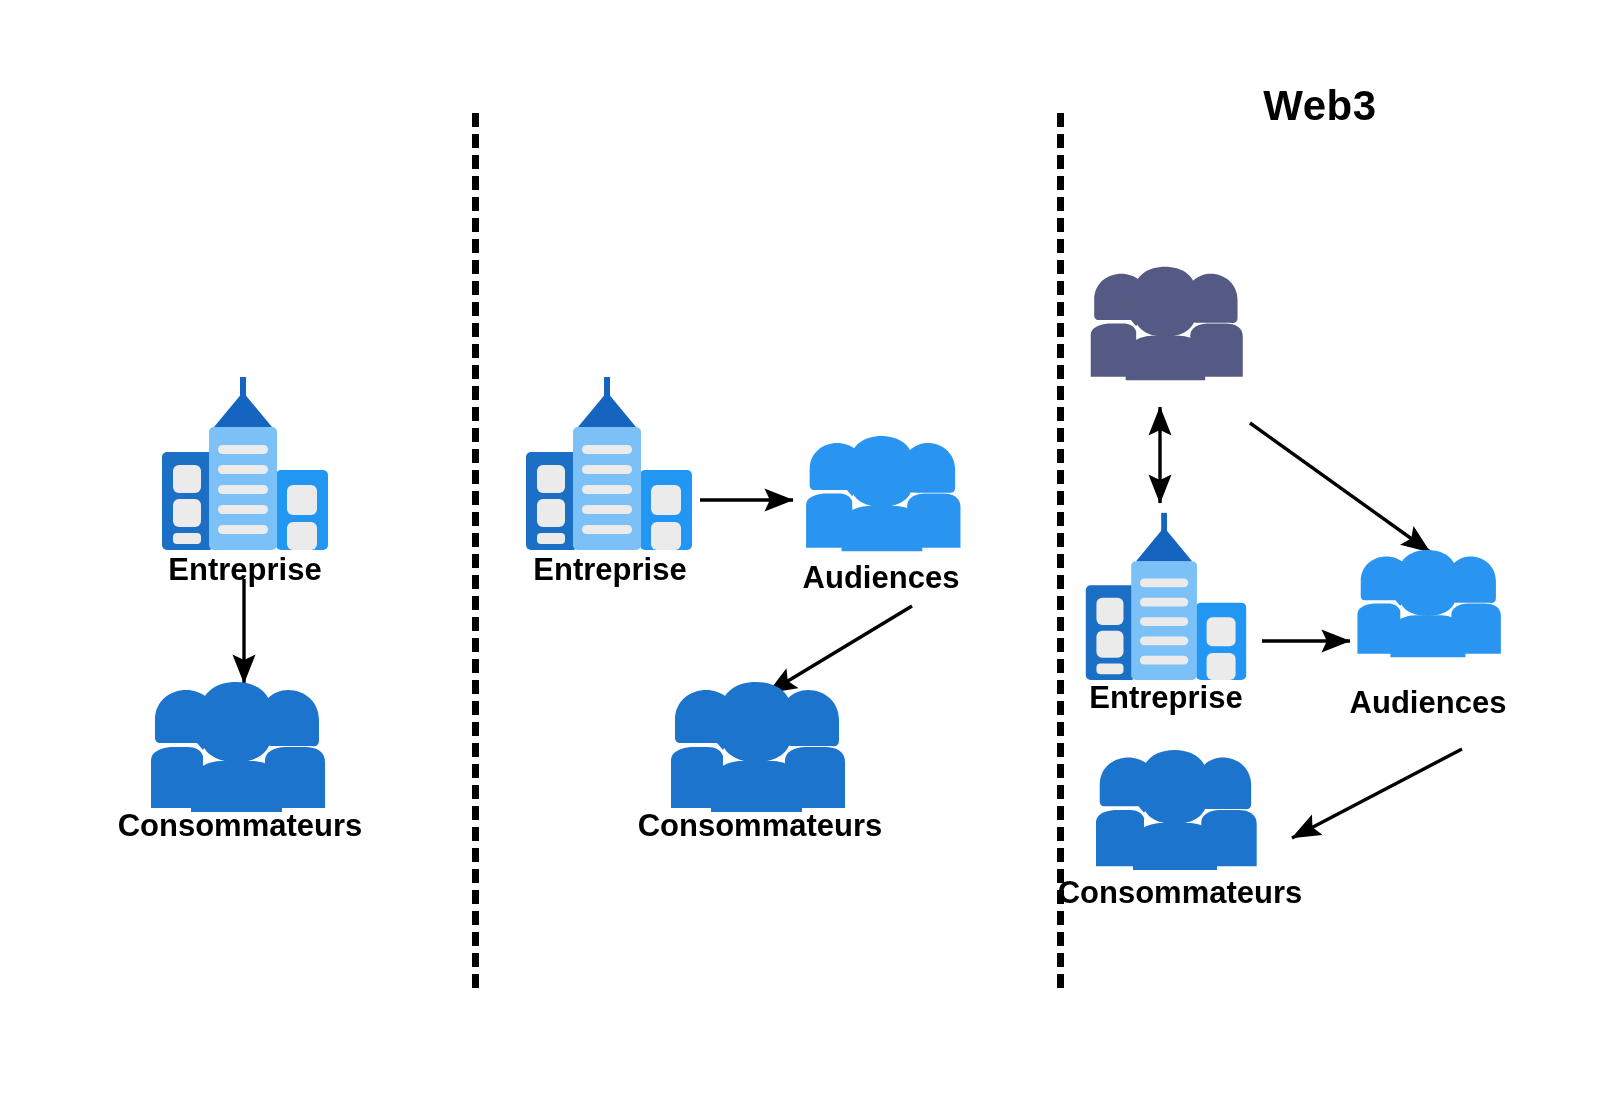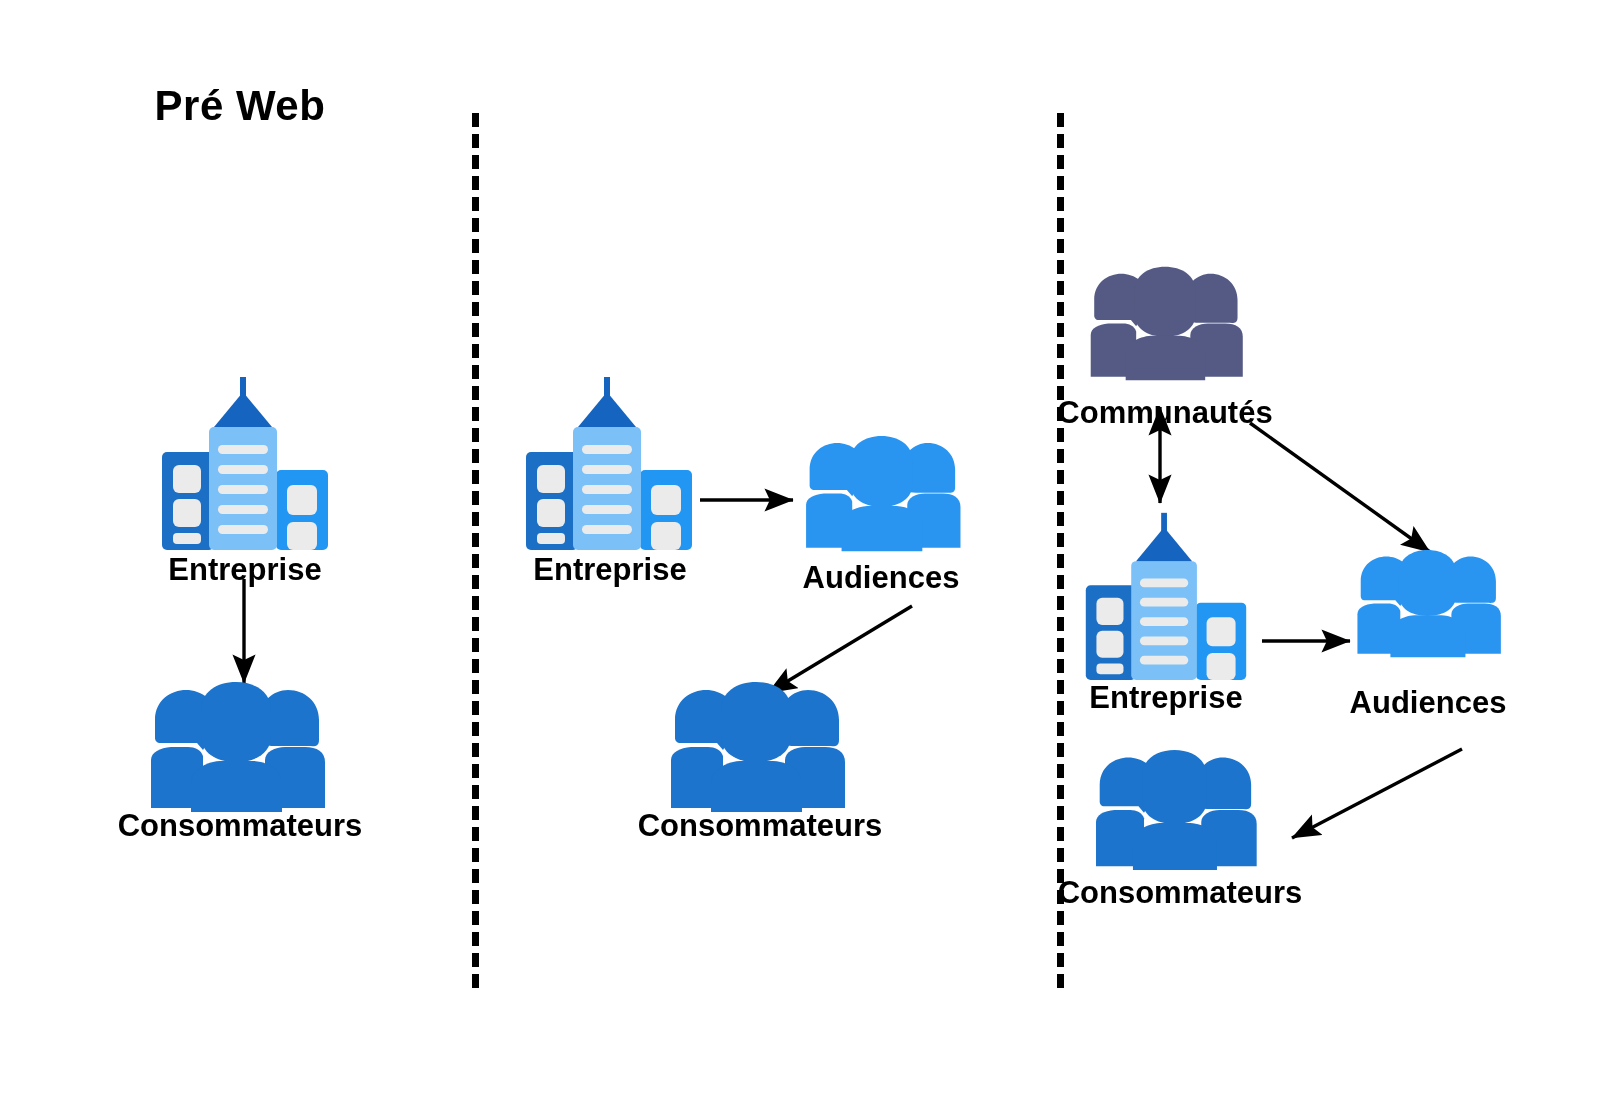--- a/index.html
+++ b/index.html
@@ -51,21 +51,21 @@
   }
 </style>
 </head>
 <body>
 
 <div id="canvas">
 
   <div class="divider" style="left:472px; top:113px; height:875px;"></div>
   <div class="divider" style="left:1057px; top:113px; height:875px;"></div>
 
-  <div class="col-title" style="left:40px; top:82px; width:400px;">Pré  Web</div>
+  <div class="col-title" style="left:1140px; top:82px; width:360px;">Web3</div>
 
   <svg class="arrow-layer" viewBox="0 0 1600 1120" xmlns="http://www.w3.org/2000/svg">
     <defs>
       <marker id="ah" markerWidth="10" markerHeight="10" refX="8.4" refY="3.4" orient="auto" markerUnits="strokeWidth">
         <path d="M0,0 L8.6,3.4 L0,6.8 L1.6,3.4 z" fill="#000000"></path>
       </marker>
       <marker id="ah-start" markerWidth="10" markerHeight="10" refX="0.2" refY="3.4" orient="auto" markerUnits="strokeWidth">
         <path d="M8.6,0 L0,3.4 L8.6,6.8 L7,3.4 z" fill="#000000"></path>
       </marker>
     </defs>
@@ -174,21 +174,20 @@
       <g fill="#545a83">
         <path d="M30 40 C30 20 46 10 61 10 C76 10 92 20 92 40 L92 58 C92 64 86 62 82 63 L78 70 L72 63 C64 63 38 63 34 63 C30 62 30 58 30 58 Z"></path>
         <path d="M26 80 C26 72 35 68 46 67 L63 67 C70 67 76 70 78 76 L78 128 L26 128 Z"></path>
         <path d="M134 40 C134 22 148 10 163 10 C180 10 194 22 194 40 L194 60 C194 68 188 66 182 66 L150 66 C140 66 134 64 134 56 Z"></path>
         <path d="M140 80 C140 72 150 67 160 67 L180 67 C192 67 200 72 200 82 L200 128 L140 128 Z"></path>
         <path d="M76 30 C76 12 92 2 111 2 C130 2 146 12 146 30 L146 56 C146 72 132 82 111 82 C90 82 76 72 76 56 Z"></path>
         <path d="M66 104 C66 90 80 82 95 81 L128 81 C144 82 157 90 157 104 L157 132 L66 132 Z"></path>
       </g>
     </svg>
   </div>
-  <div class="node-label" style="left:1015px; top:395px; width:300px; font-size:31px;">Communautés</div>
 
   <div class="icon-wrap" style="left:1080px; top:508px; width:172px; height:172px;">
     <svg viewBox="0 0 178 178" xmlns="http://www.w3.org/2000/svg">
       <rect x="6" y="80" width="52" height="98" rx="5" fill="#1b6fc4"></rect>
       <rect x="17" y="93" width="28" height="28" rx="6" fill="#ebebeb"></rect>
       <rect x="17" y="127" width="28" height="28" rx="6" fill="#ebebeb"></rect>
       <rect x="17" y="161" width="28" height="11" rx="4" fill="#ebebeb"></rect>
       <rect x="120" y="98" width="52" height="80" rx="5" fill="#2196f3"></rect>
       <rect x="131" y="113" width="30" height="30" rx="6" fill="#ebebeb"></rect>
       <rect x="131" y="150" width="30" height="28" rx="6" fill="#ebebeb"></rect>

